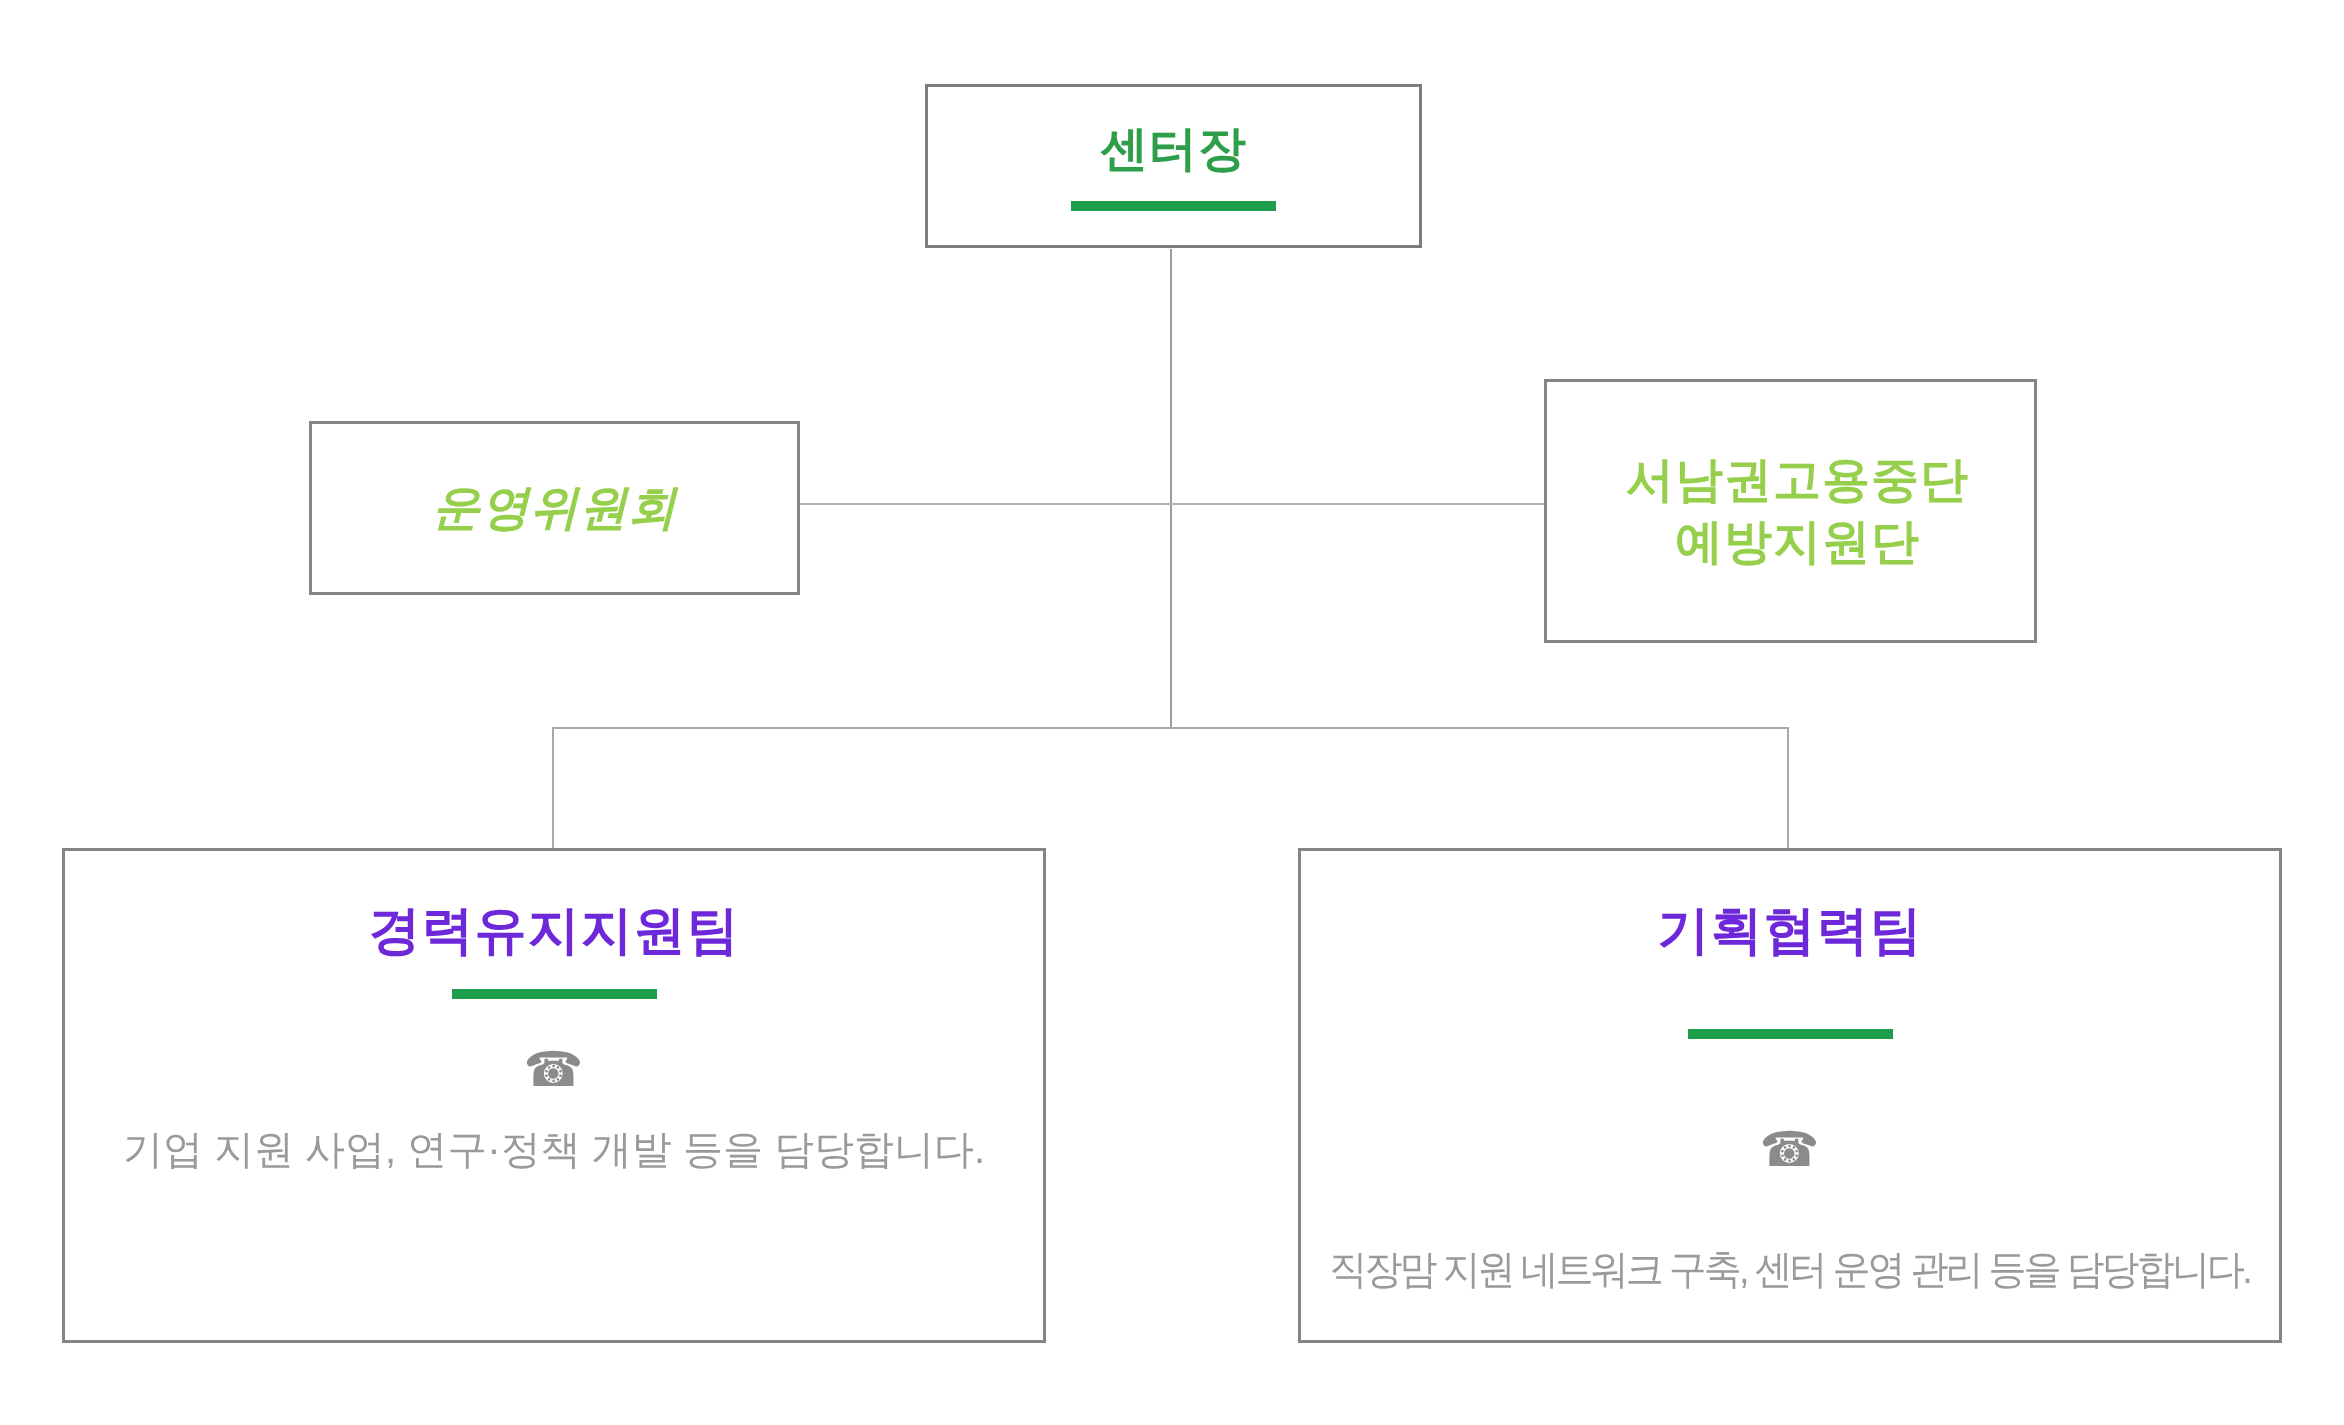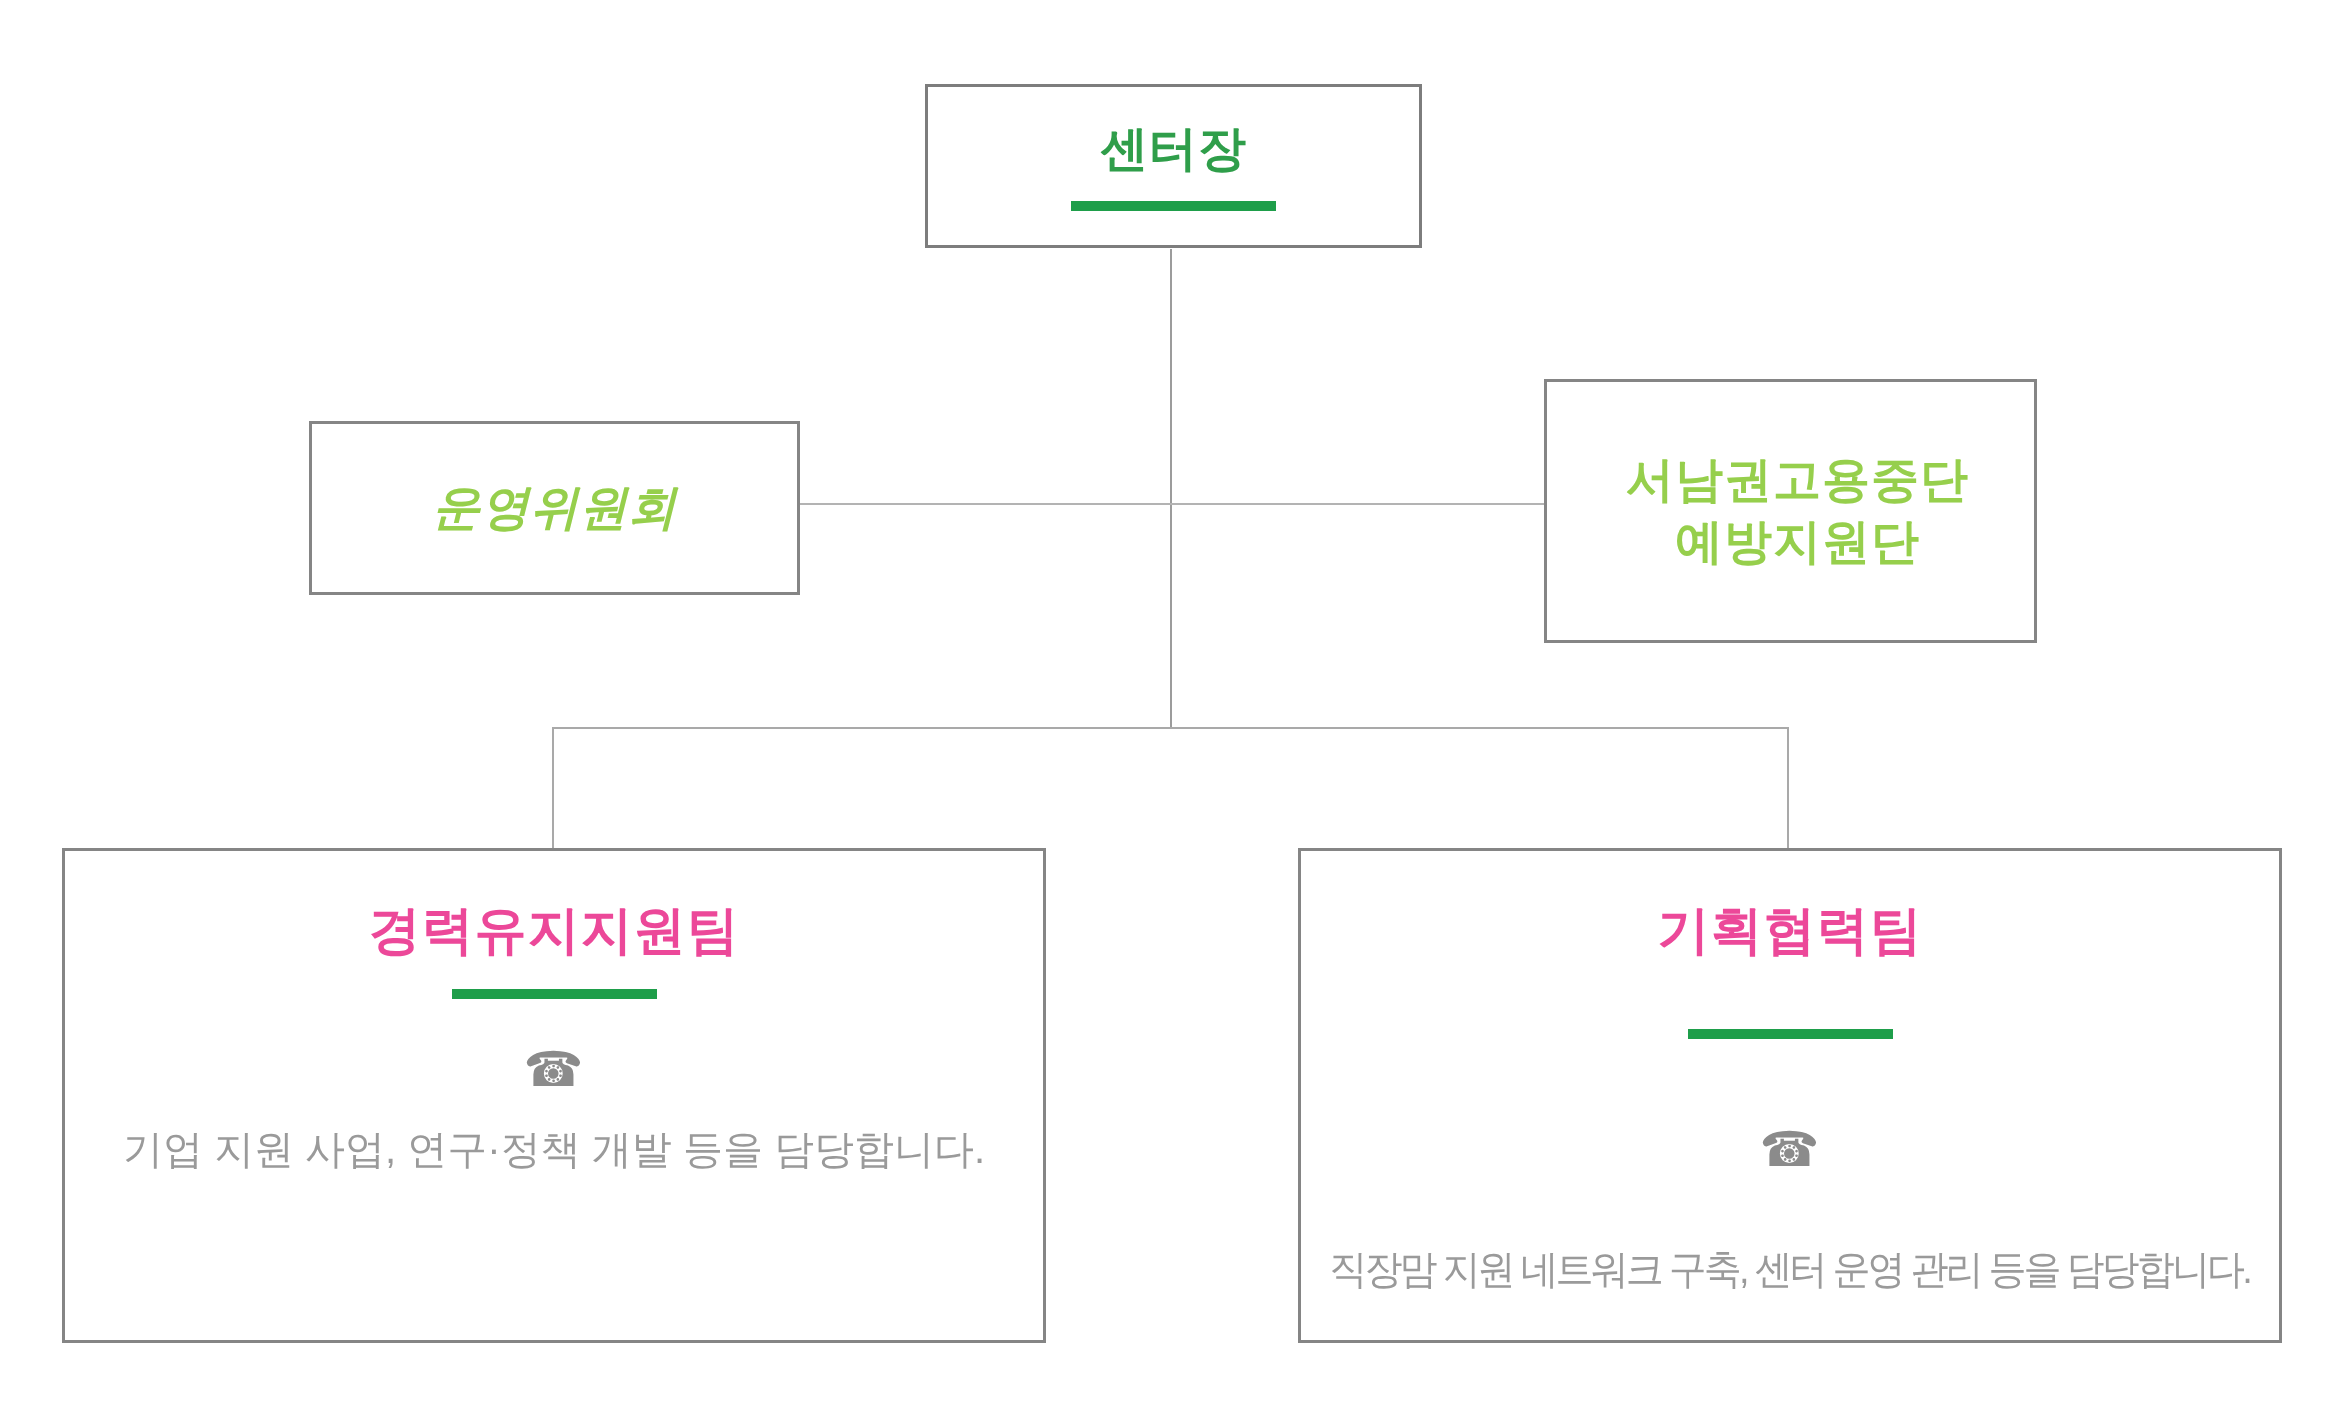--- a/index.html
+++ b/index.html
@@ -57,21 +57,21 @@
   .mid-title {
     color: #96cf4c;
     font-size: 48px;
     font-weight: bold;
     letter-spacing: 1px;
     line-height: 1.3;
   }
 
   .team-name {
     margin-top: 50px;
-    color: #ec4899;
+    color: #6d28d9;
     font-size: 52px;
     font-weight: bold;
     letter-spacing: 1px;
     line-height: 1.15;
   }
   .team-box .underline-bar { margin-top: 28px; }
 
   .phone-row {
     margin-top: 46px;
     display: flex;

